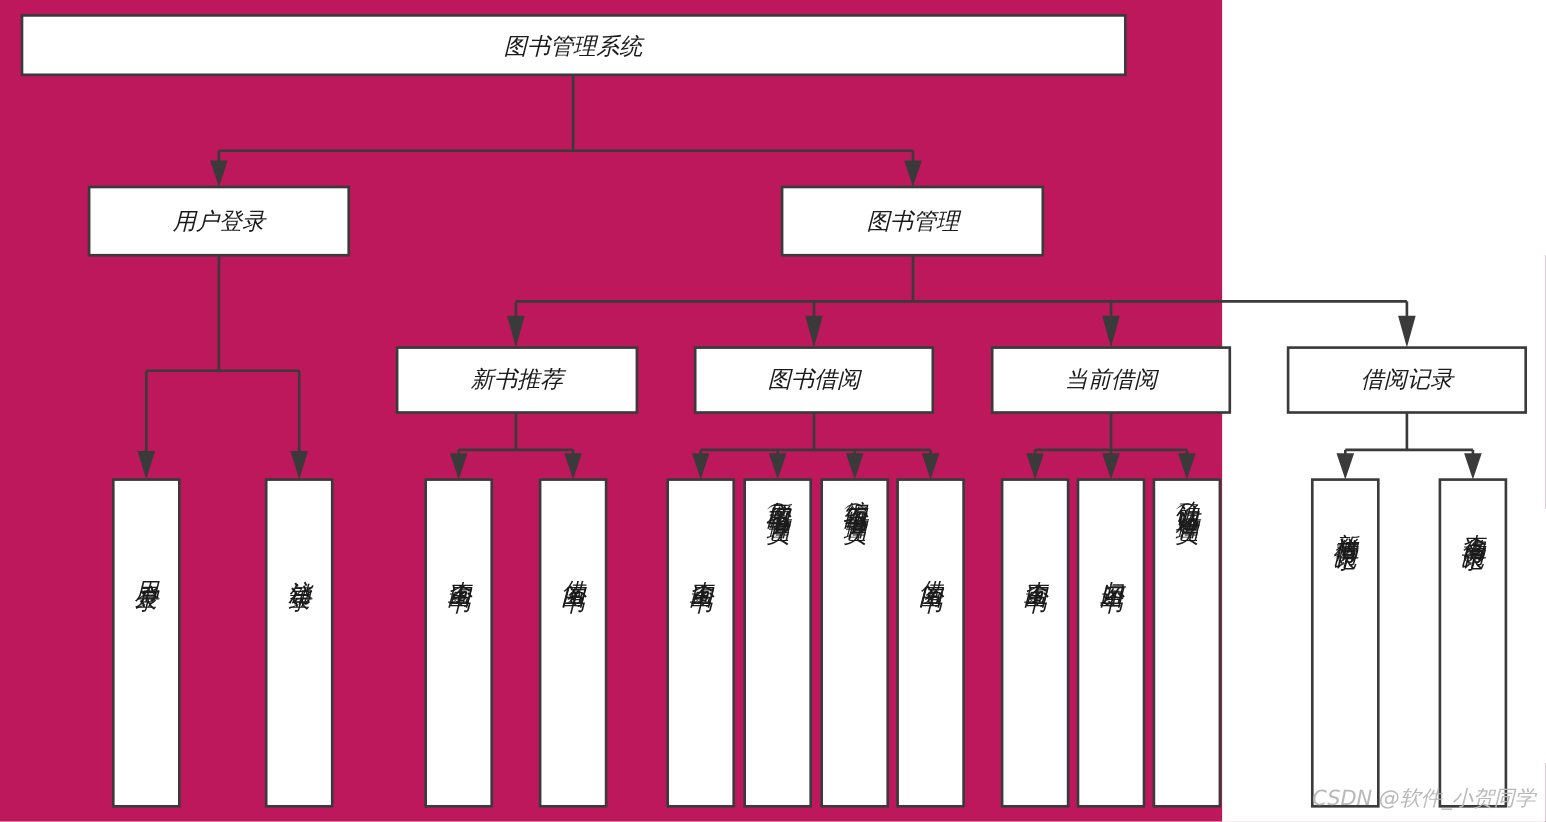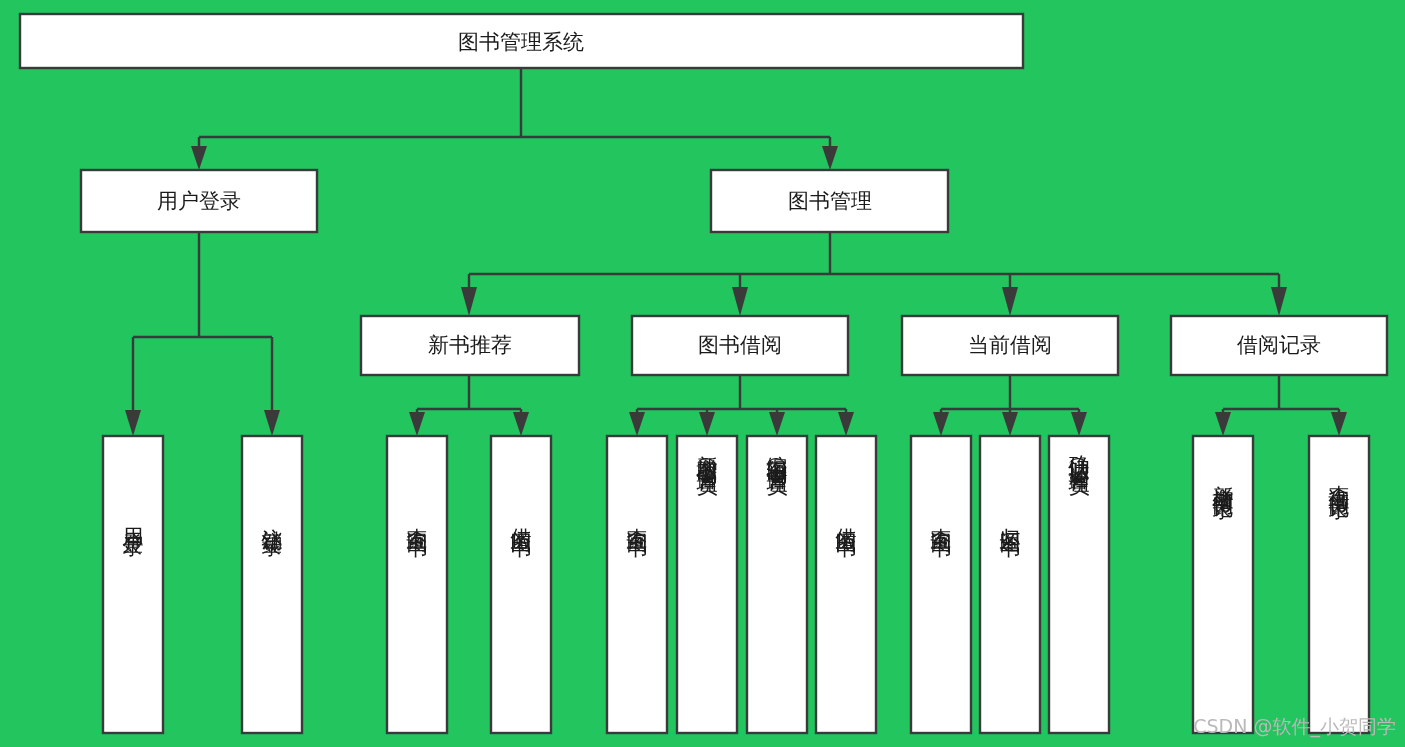--- a/index.html
+++ b/index.html
@@ -9,23 +9,24 @@
     background: #ffffff;
   }
   body {
     width: 1405px;
     height: 747px;
     font-family: "DejaVu Sans", "Liberation Sans", sans-serif;
     overflow: hidden;
   }
   #diagram-root {
     position: relative;
-    width: 1405px;
+    width: 1111px;
     height: 747px;
-    background: #22c55e;
+    background: #be185d;
+    font-style: italic;
   }
   svg#diagram-svg {
     position: absolute;
     left: 0;
     top: 0;
     width: 1405px;
     height: 747px;
     display: block;
   }
   .node-box {

